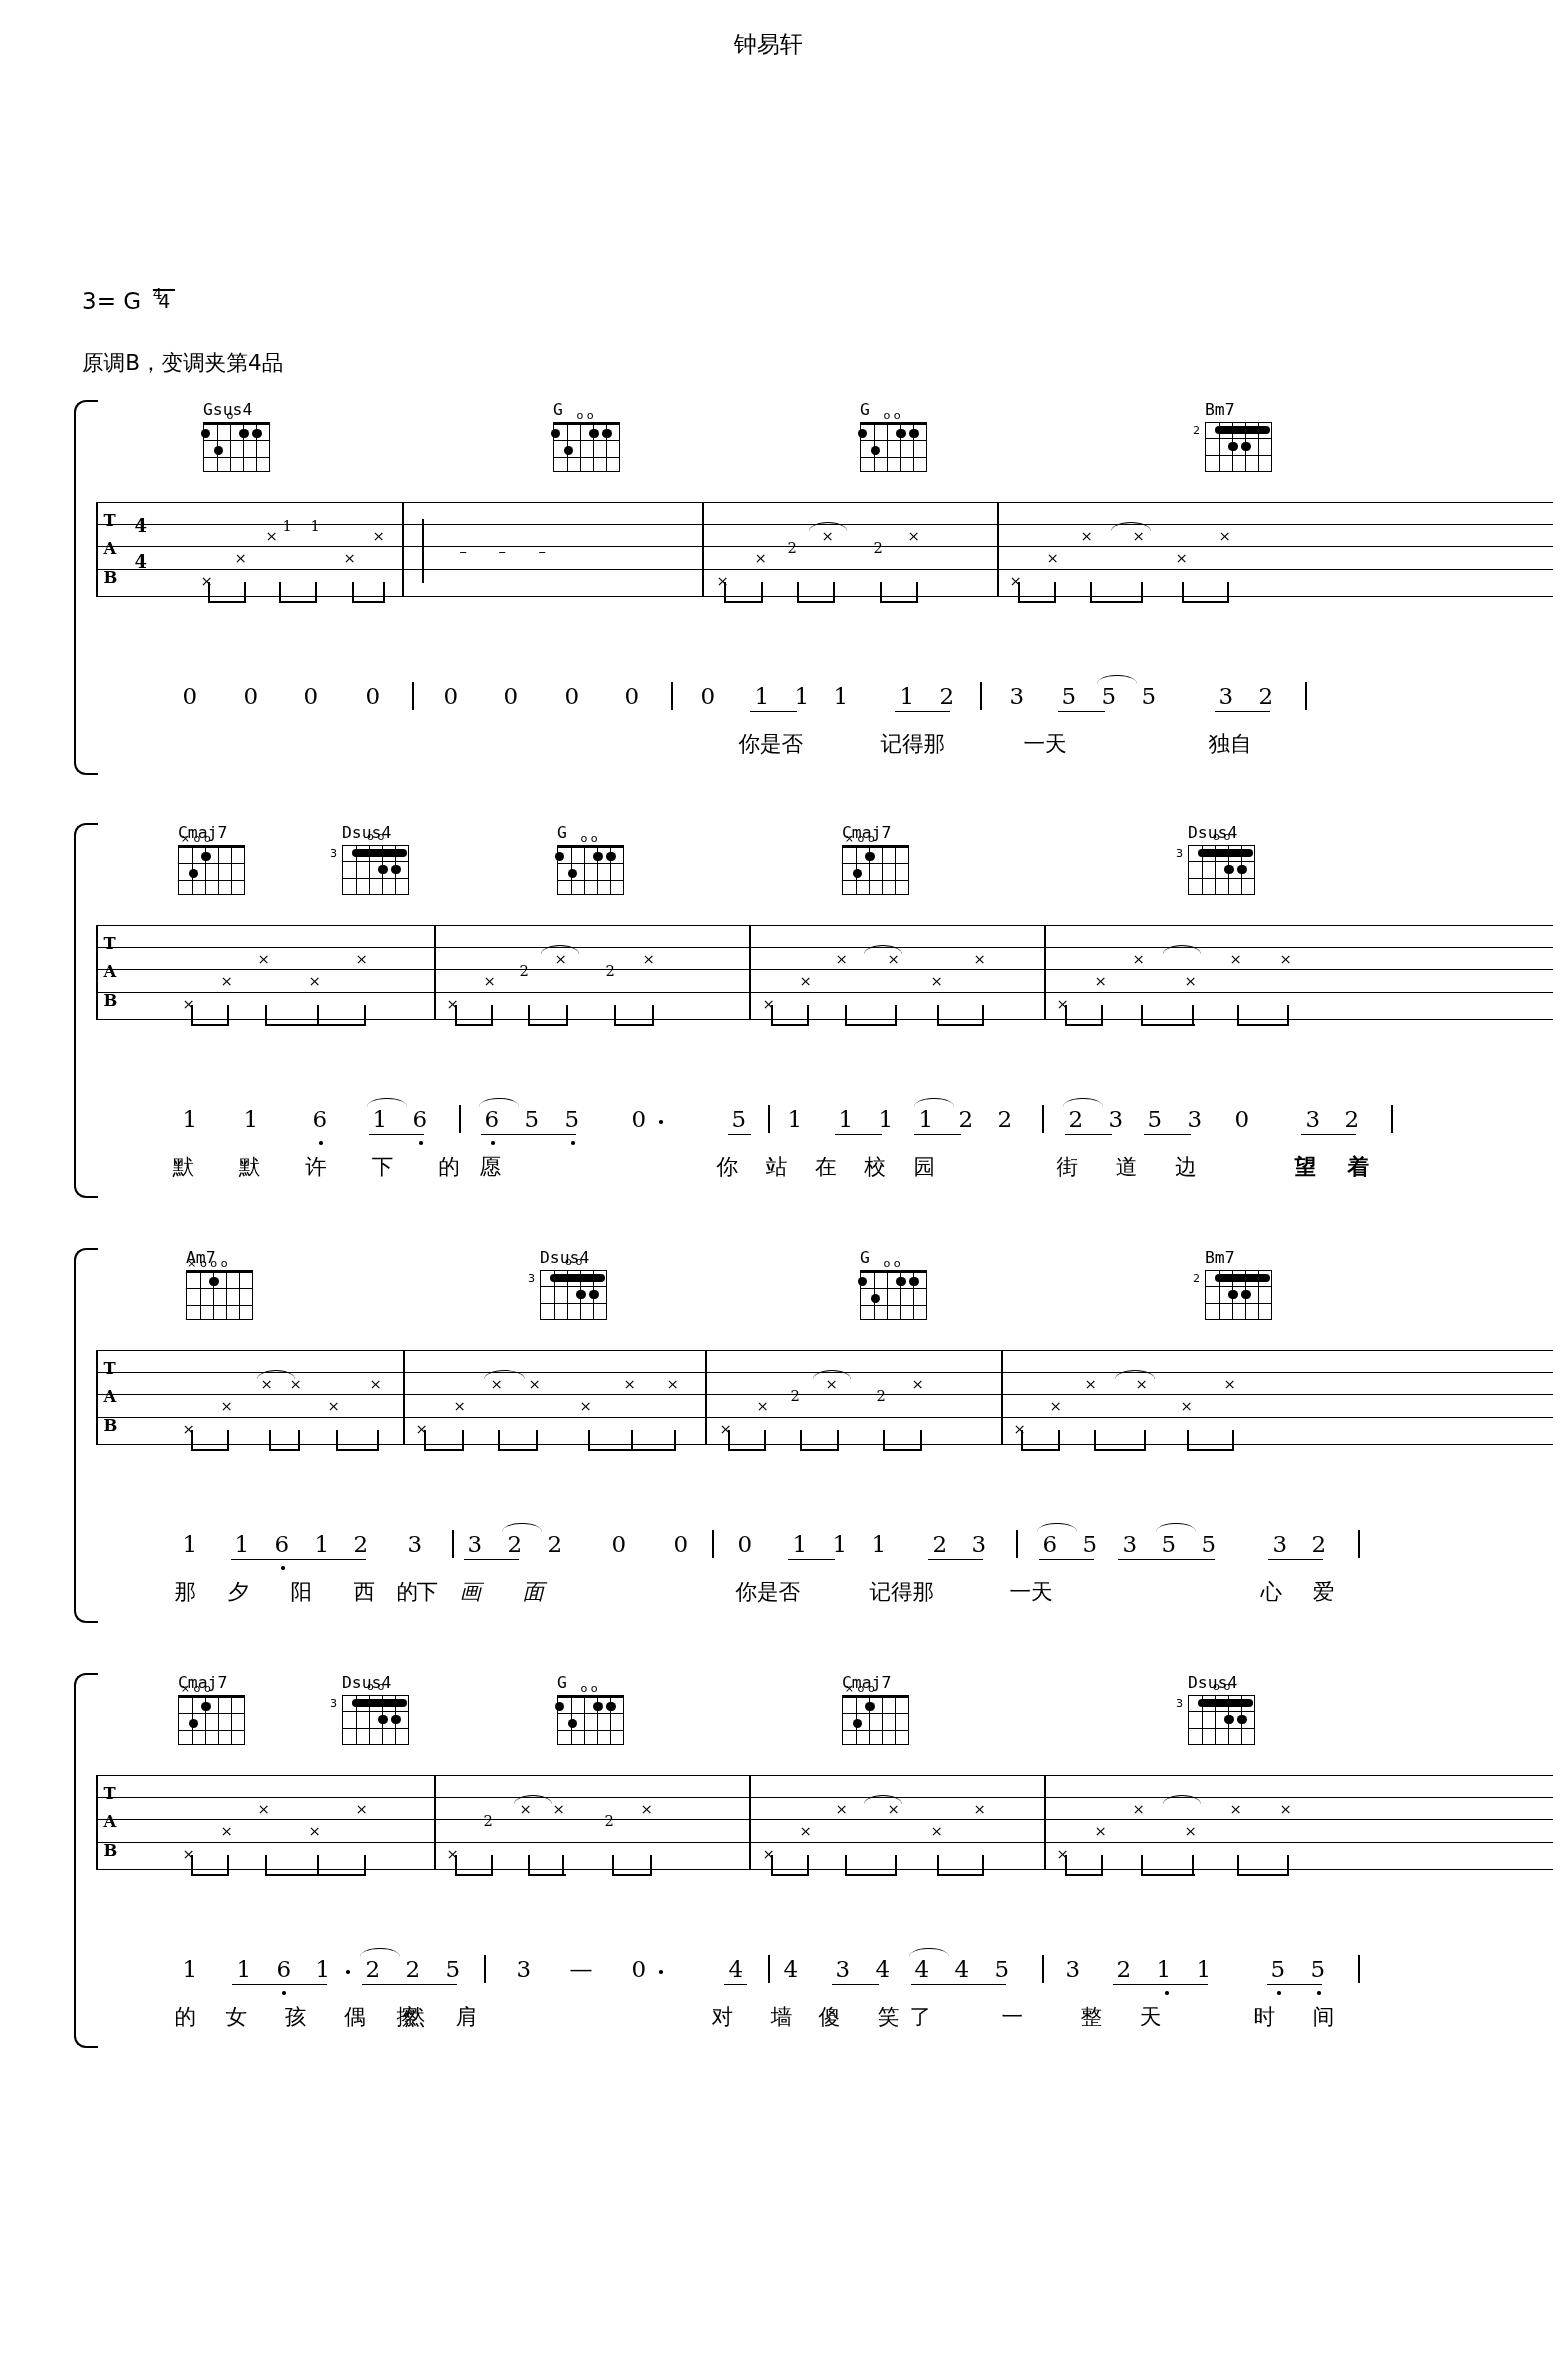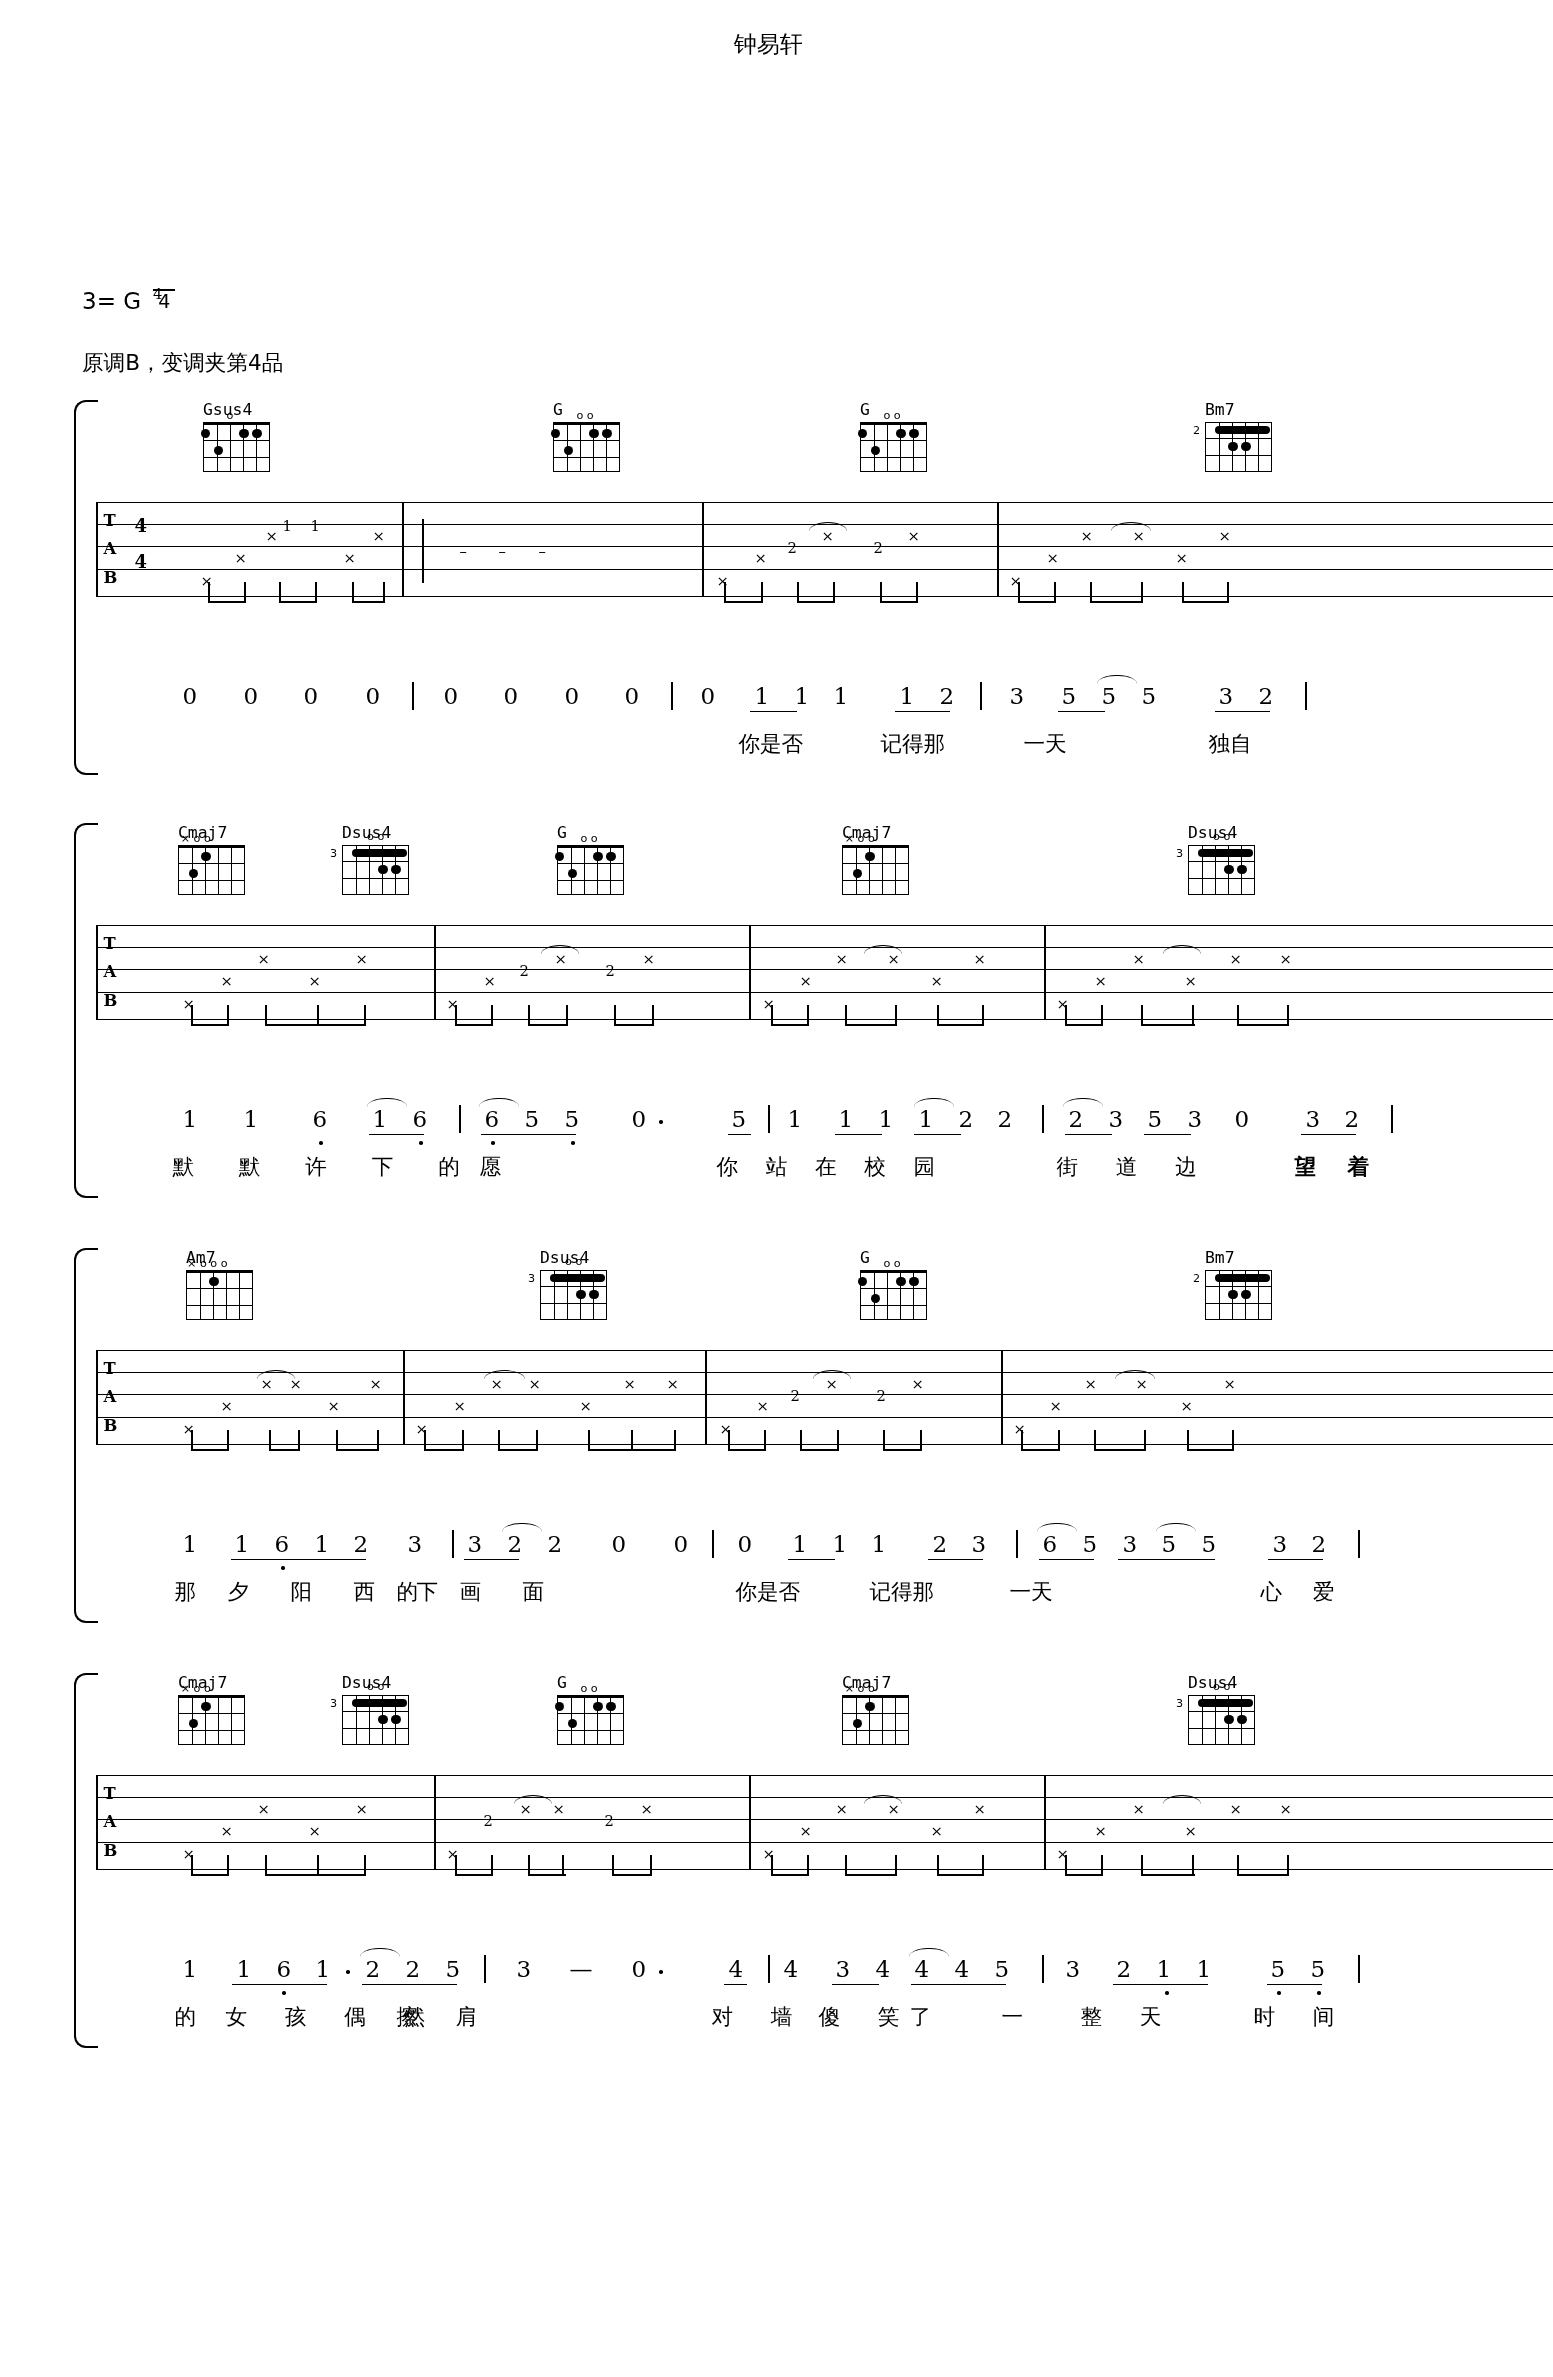--- a/index.html
+++ b/index.html
@@ -872,21 +872,21 @@
       <span class="jp" style="left:1176px;">3</span>
       <span class="jp" style="left:1215px;">2</span>
       <span class="jpline" style="left:1172px; top:26px; width:55px;"></span>
       <span class="jpbar" style="left:1262px; top:-3.5px; height:28px;"></span>
     </div>
 
     <div class="jianpu" style="top:333px;">
       <span class="lyric" style="left:78px;">那</span>
       <span class="lyric" style="left:131px; letter-spacing:17.3px;">夕 阳 西 下</span>
       <span class="lyric" style="left:300px;">的</span>
-      <span class="lyric" style="left:363px; letter-spacing:17.3px;">画 面</span>
+      <span class="lyric" style="left:363px; letter-spacing:17.3px;font-style:italic;">画 面</span>
       <span class="lyric" style="left:639px;">你是否</span>
       <span class="lyric" style="left:773px;">记得那</span>
       <span class="lyric" style="left:913px;">一天</span>
       <span class="lyric" style="left:1164px; letter-spacing:12px;">心 爱</span>
     </div>
   </div>
 
   <div class="system" style="top:1644px; height:406px;">
     <div class="brace" style="height:371px;"></div>
 

